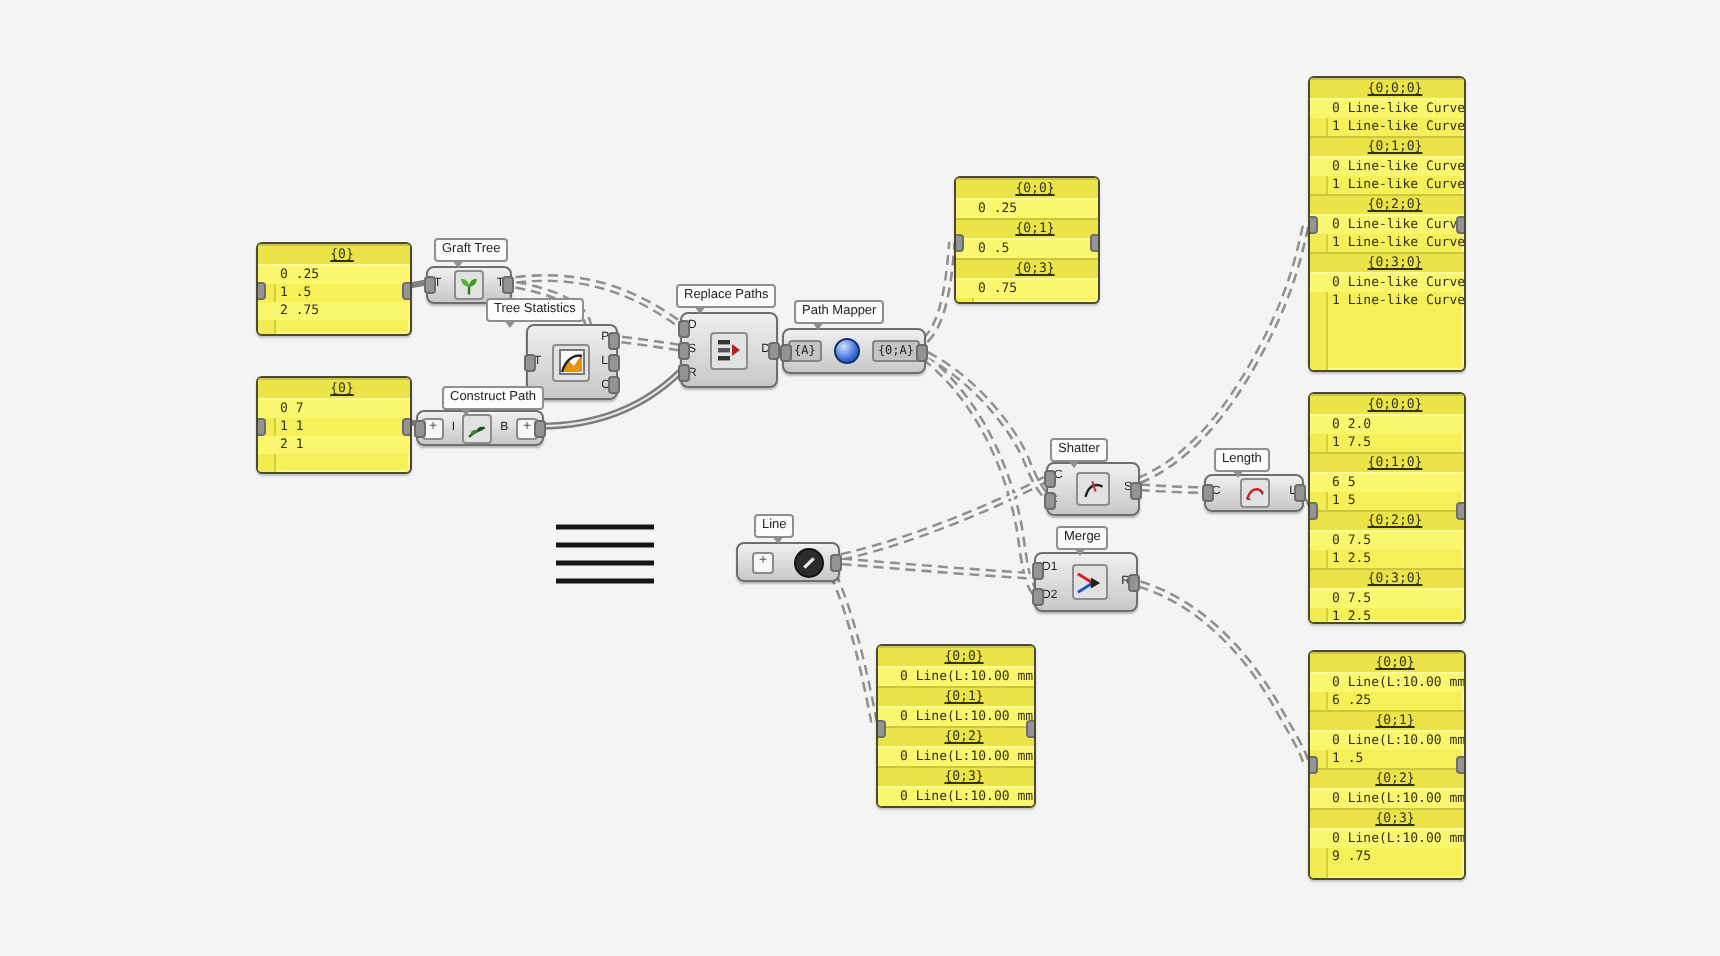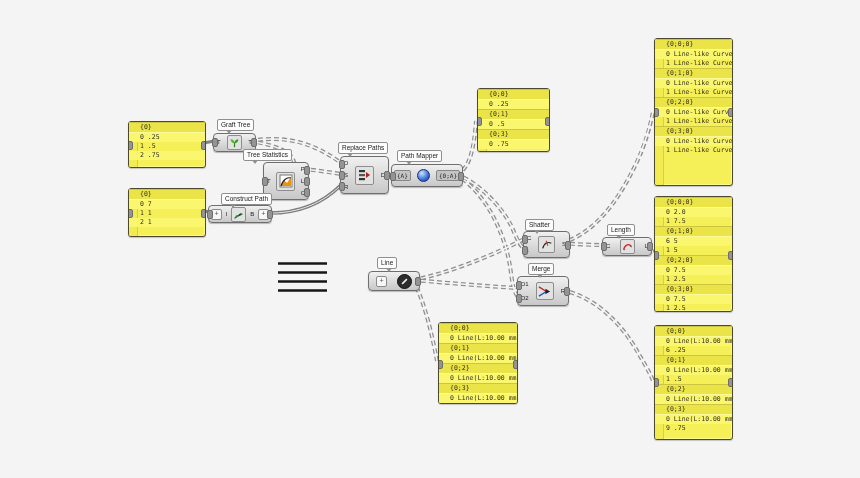--- a/index.html
+++ b/index.html
@@ -6,21 +6,21 @@
   #canvas{position:relative;width:860px;height:478px;background:#f4f4f4;overflow:hidden;
           font-family:"Liberation Sans",sans-serif;}
   #wires{position:absolute;left:0;top:0;z-index:1;}
   
   .panel{position:absolute;z-index:2;background:#f5ef58;border:1px solid #4c4933;border-radius:3px;
          box-shadow:inset 0 0 0 1px #fbf88d,0 1px 1px rgba(0,0,0,.2);overflow:hidden;}
   .pmargin{position:absolute;left:0;top:0;bottom:0;width:8px;background:#f2eb52;
            border-right:1px solid #d6cf3e;}
   .prow{position:relative;height:9px;line-height:9px;padding-left:11px;padding-right:3px;
         font-family:"DejaVu Sans Mono",monospace;font-size:6.5px;color:#33311c;white-space:nowrap;}
-  .phead{text-align:left;background:#ebe448;border-top:1px solid #cdc53f;border-bottom:1px solid #fdfa9a;}
+  .phead{text-align:center;background:#ebe448;border-top:1px solid #cdc53f;border-bottom:1px solid #fdfa9a;text-decoration:underline;}
   .rl{background:#faf76e;}
   .nub{position:absolute;width:4px;height:7px;background:#949494;border:1px solid #6d6d6d;
        border-radius:2px;z-index:3;}
   .nl{left:-2px;} .nr{right:-2px;}
   
   .comp{position:absolute;z-index:2;background:linear-gradient(180deg,#f0f0f0,#c8c8c8);
         border:1px solid #6e6e6e;border-radius:4px;display:flex;align-items:center;
         justify-content:space-between;box-shadow:0 1px 1px rgba(0,0,0,.25);padding:0 2px;}
   .plabel{font-size:6px;color:#1d1d1d;line-height:7px;padding:0 1px;}
   .pcol{display:flex;flex-direction:column;justify-content:space-around;height:100%;}

